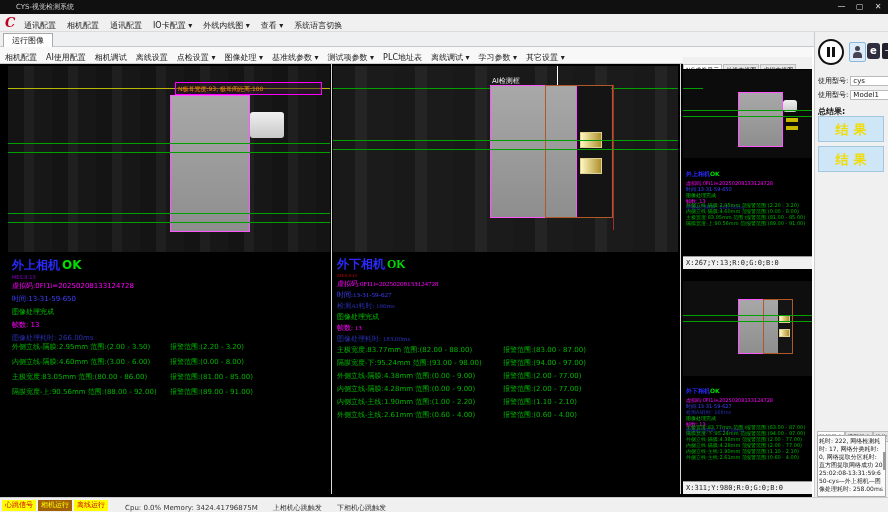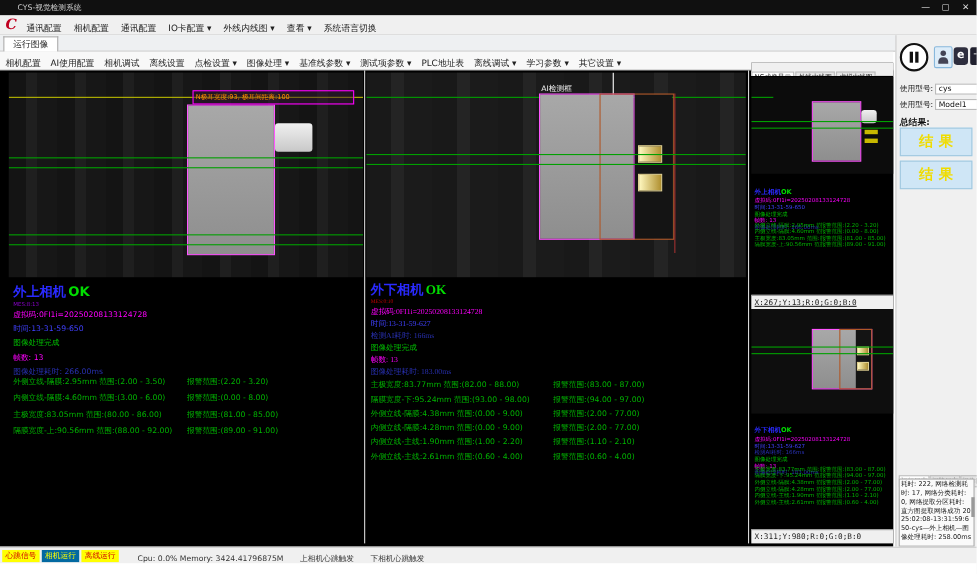--- a/index.html
+++ b/index.html
@@ -259,21 +259,21 @@
       </div>
       <div class="mrow">
         <span class="ml">主极宽度:83.05mm 范围:(80.00 - 86.00)</span>
         <span class="mr">报警范围:(81.00 - 85.00)</span>
       </div>
       <div class="mrow">
         <span class="ml">隔膜宽度-上:90.56mm 范围:(88.00 - 92.00)</span>
         <span class="mr">报警范围:(89.00 - 91.00)</span>
       </div>
     </div>
-  <div class="coordbar" style="left:683px;top:268px;width:129px;text-decoration:underline;">X:267;Y:13;R:0;G:0;B:0</div>
+  <div class="coordbar" style="left:683px;top:256px;width:129px;">X:267;Y:13;R:0;G:0;B:0</div>
 
   <div id="minibot-img">
     <div class="electrode" style="left:55px;top:18px;width:55px;height:55px;"></div>
     <div class="dark-strip" style="left:95px;top:19px;width:14px;height:53px;"></div>
     <div class="glow" style="left:96px;top:34px;width:11px;height:8px;"></div>
     <div class="glow" style="left:96px;top:48px;width:11px;height:8px;"></div>
     <div class="ai-box" style="left:80px;top:18px;width:30px;height:55px;"></div>
     <div class="hline green-line" style="top:34px;"></div>
     <div class="hline green-line" style="top:40px;"></div>
   </div>
@@ -336,19 +336,19 @@
     </div>
     <div class="totallabel">总结果:</div>
     <div class="resultbox" style="top:84px;">结果</div>
     <div class="resultbox" style="top:114px;">结果</div>
     <div id="log-tabs"><span class="ltab active">运行日志</span><span class="ltab">报警日志</span><span class="ltab">操作日志</span></div>
     <div id="log-box">耗时: 222, 网络检测耗时: 17, 网络分类耗时: 0, 网络提取分区耗时: 直方图提取网络成功 2025:02:08-13:31:59:650-cys—外上相机—图像处理耗时: 258.00ms</div>
     <div class="lscroll"></div>
   </div>
 
   <div class="statusbar">
-    <span id="status-badges"><span class="badge" style="background: rgb(255, 255, 0); color: rgb(208, 0, 0);">心跳信号</span><span class="badge" style="background: #0369a1; color: rgb(255, 255, 0);">相机运行</span><span class="badge" style="background: rgb(255, 255, 0); color: rgb(208, 0, 0);">离线运行</span></span>
+    <span id="status-badges"><span class="badge" style="background: rgb(255, 255, 0); color: rgb(208, 0, 0);">心跳信号</span><span class="badge" style="background: #a16207; color: rgb(255, 255, 0);">相机运行</span><span class="badge" style="background: rgb(255, 255, 0); color: rgb(208, 0, 0);">离线运行</span></span>
     <span class="stext">Cpu: 0.0% Memory: 3424.41796875M</span>
     <span class="stext">上相机心跳触发</span>
     <span class="stext">下相机心跳触发</span>
   </div>
 
 </div>
 
 </body></html>

